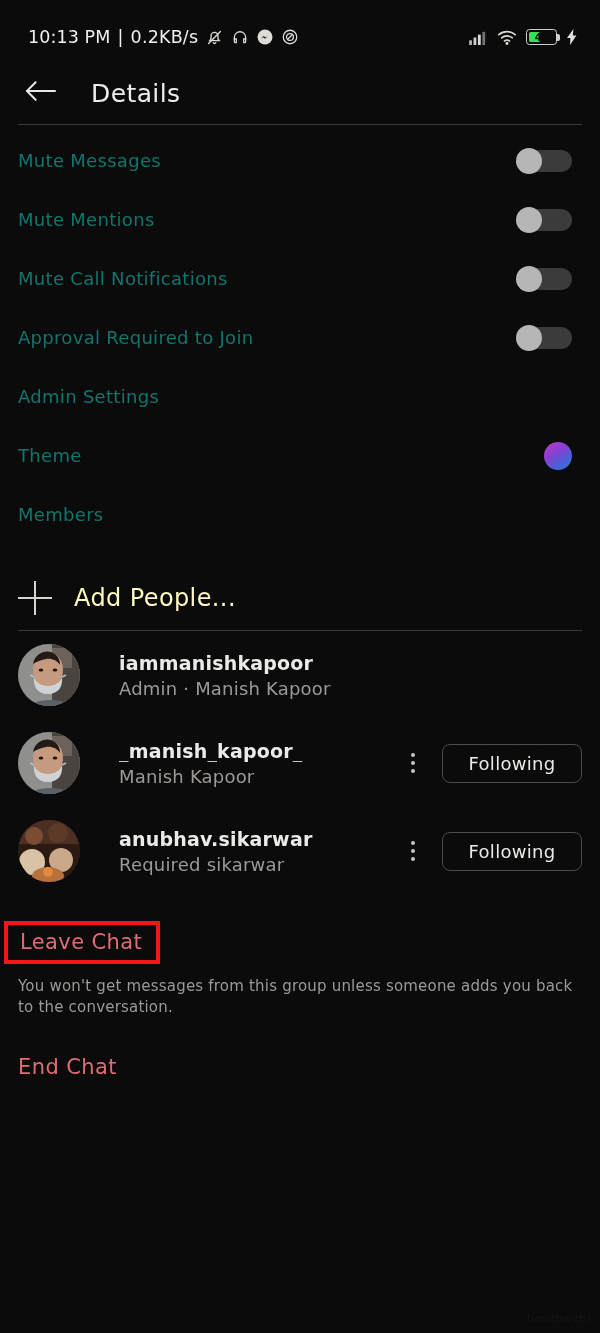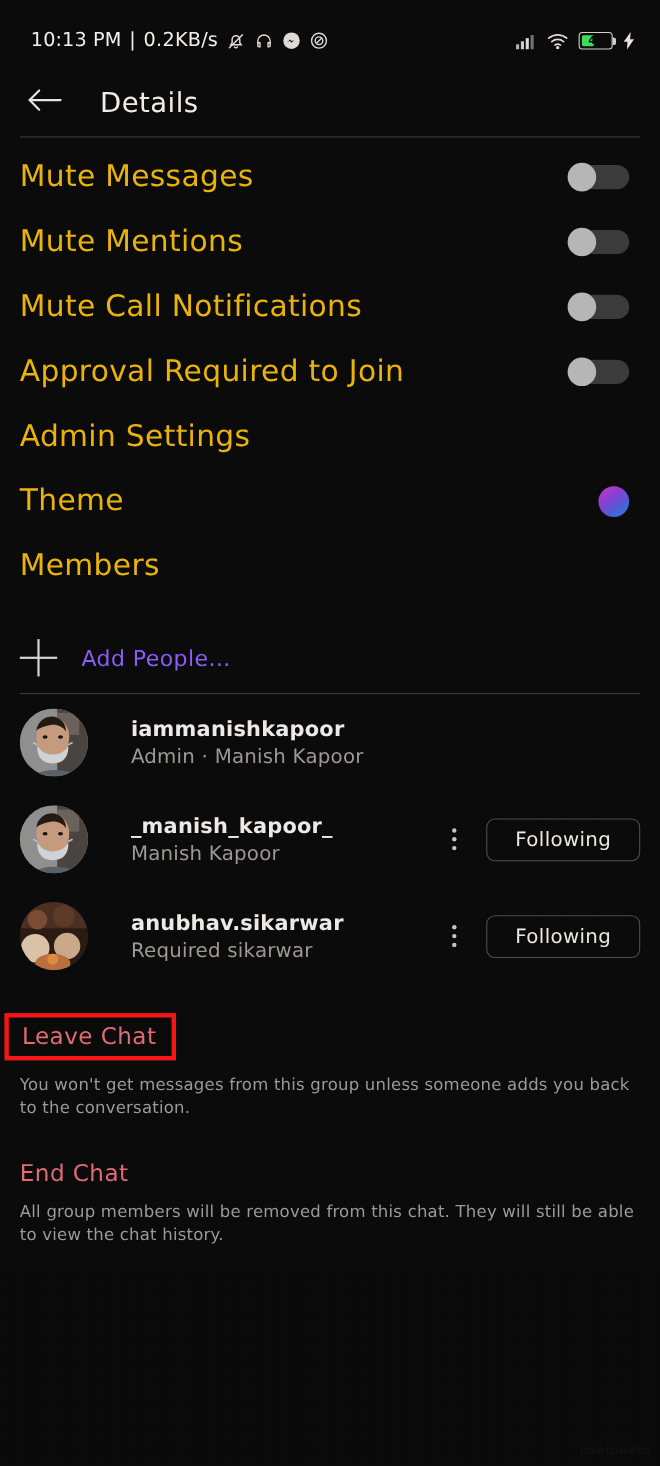--- a/index.html
+++ b/index.html
@@ -87,22 +87,22 @@
   }
 
   
   .rows { padding-top:6px; }
   .row {
     height:59px;
     display:flex; align-items:center; justify-content:space-between;
     padding:0 28px 0 18px;
   }
   .row-label {
-    font-size:27px;
-    color:#eab308;
+    font-size:18px;
+    color:#0f766e;
     letter-spacing:.3px;
   }
   .toggle {
     position:relative;
     width:56px; height:26px;
     display:flex; align-items:center;
   }
   .toggle .track {
     position:absolute; left:12px; top:2px;
     width:44px; height:22px;
@@ -126,21 +126,21 @@
     padding:0 18px;
     gap:22px;
     margin-top:22px;
   }
   .plus-icon { width:34px; height:34px; position:relative; }
   .plus-icon::before, .plus-icon::after {
     content:""; position:absolute; background:#d8d5d1;
   }
   .plus-icon::before { left:0; top:16px; width:34px; height:1.6px; }
   .plus-icon::after  { top:0; left:16px; height:34px; width:1.6px; }
-  .addpeople-label { font-size:20px; color:#8b5cf6; letter-spacing:.4px; }
+  .addpeople-label { font-size:24px; color:#fef9c3; letter-spacing:.4px; }
 
   
   .member {
     height:88px;
     display:flex; align-items:center;
     padding:0 18px 0 18px;
     gap:17px;
   }
   .avatar {
     width:62px; height:62px; border-radius:50%;
@@ -410,17 +410,16 @@
 
   <div class="danger sec-leave">
     <div class="leave-wrap">
       <span class="danger-title">Leave Chat</span>
     </div>
     <div class="danger-desc">You won't get messages from this group unless someone adds you back to the conversation.</div>
   </div>
 
   <div class="danger sec-end">
     <div><span class="danger-title">End Chat</span></div>
-    <div class="danger-desc">All group members will be removed from this chat. They will still be able to view the chat history.</div>
   </div>
 
   <div class="watermark">howtowebs</div>
 </div>
 
 </body></html>

